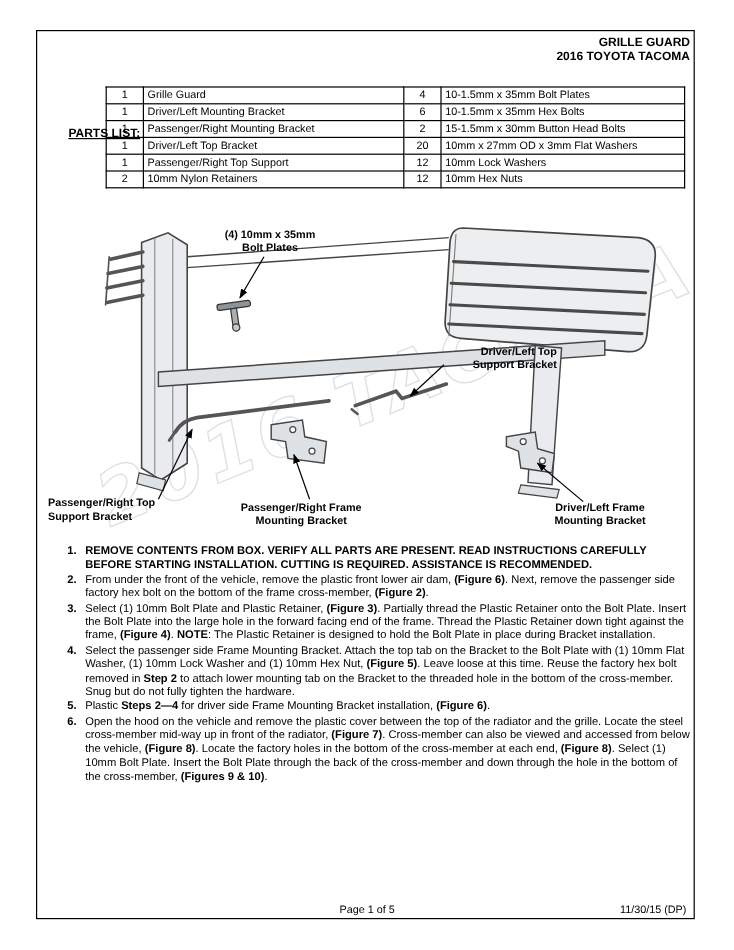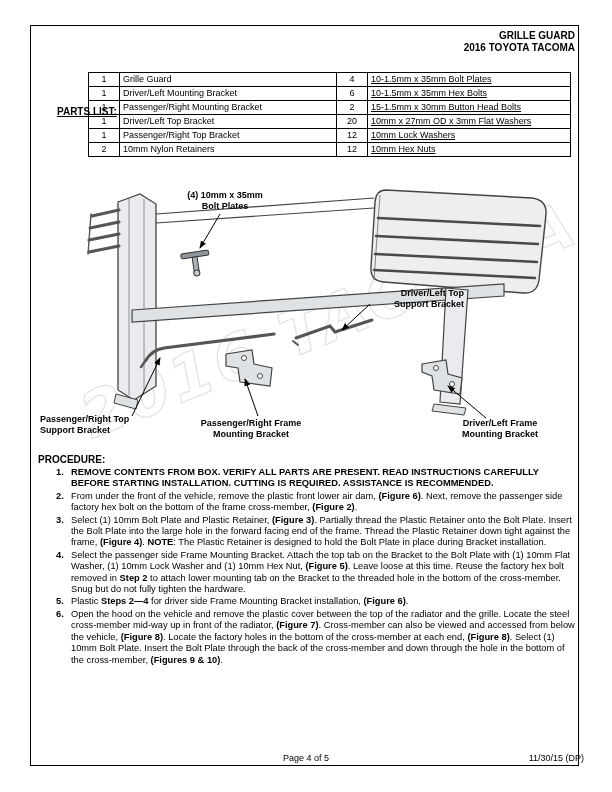--- a/index.html
+++ b/index.html
@@ -4,36 +4,36 @@
 <style>
   html,body{margin:0;padding:0;background:#fff;}
   body{width:612px;height:792px;position:relative;font-family:"Liberation Sans",sans-serif;color:#000;overflow:hidden;}
   .page-border{position:absolute;left:30px;top:25px;width:549px;height:741px;border:1.6px solid #000;box-sizing:border-box;}
   .doc-header{position:absolute;right:37px;top:30px;text-align:right;font-weight:bold;font-size:10px;line-height:12px;}
   .parts-label{position:absolute;left:57px;top:58px;font-weight:bold;font-size:10px;text-decoration:underline;margin-top:48px;}
   table.parts{position:absolute;left:88px;top:72px;border-collapse:collapse;font-size:9px;line-height:11px;}
   table.parts td{border:1px solid #000;padding:0 3px;height:13px;vertical-align:middle;}
   td.qty{width:24px;text-align:center;}
   td.d1{width:210px;}
-  td.d2{width:196px;text-decoration:underline;}
+  td.d2{width:196px;}
   .diagram{position:absolute;left:34px;top:168px;width:544px;height:284px;}
   .diagram svg{position:absolute;left:0;top:0;}
   .callout{position:absolute;font-size:9px;font-weight:bold;line-height:10.5px;text-align:center;}
   .cl-bolt{left:132px;top:22px;width:118px;}
   .cl-drivertop{left:334px;top:120px;width:96px;text-align:right;}
   .cl-passtop{left:6px;top:246px;width:104px;text-align:left;}
   .cl-passframe{left:158px;top:250px;width:118px;}
   .cl-driverframe{left:410px;top:250px;width:112px;text-align:center;}
   .procedure{position:absolute;left:38px;top:454px;width:540px;}
   .proc-label{font-weight:bold;font-size:10px;margin-bottom:2px;}
   .step{display:flex;font-size:9.3px;line-height:11.4px;margin:0 0 1px 18px;}
   .step .num{font-weight:bold;width:15px;flex:0 0 15px;}
   .step .txt{flex:1;}
   .footer-page{position:absolute;left:0;top:753px;width:612px;text-align:center;font-size:9px;}
-  .footer-date{position:absolute;right:28px;top:753px;font-size:9px;}
+  .footer-date{position:absolute;right:40px;top:753px;font-size:9px;}
   .b{font-weight:bold;}
 </style>
 </head>
 <body>
 
 <div class="page-border"></div>
 
 <div class="doc-header">
   <div>GRILLE GUARD</div>
   <div>2016 TOYOTA TACOMA</div>
@@ -62,21 +62,21 @@
       <td class="d2">15-1.5mm x 30mm Button Head Bolts</td>
     </tr>
     <tr>
       <td class="qty">1</td>
       <td class="d1">Driver/Left Top Bracket</td>
       <td class="qty">20</td>
       <td class="d2">10mm x 27mm OD x 3mm Flat Washers</td>
     </tr>
     <tr>
       <td class="qty">1</td>
-      <td class="d1">Passenger/Right Top Bracket</td>
+      <td class="d1">Passenger/Right Top Support</td>
       <td class="qty">12</td>
       <td class="d2">10mm Lock Washers</td>
     </tr>
     <tr>
       <td class="qty">2</td>
       <td class="d1">10mm Nylon Retainers</td>
       <td class="qty">12</td>
       <td class="d2">10mm Hex Nuts</td>
     </tr>
   </tbody>
@@ -184,21 +184,20 @@
     <div>Passenger/Right Frame</div>
     <div>Mounting Bracket</div>
   </div>
   <div class="callout cl-driverframe">
     <div>Driver/Left Frame</div>
     <div>Mounting Bracket</div>
   </div>
 </div>
 
 <div class="procedure">
-  <div class="proc-label">PROCEDURE:</div>
 
   <div class="step">
     <span class="num">1.</span>
     <span class="txt"><span class="b">REMOVE CONTENTS FROM BOX. VERIFY ALL PARTS ARE PRESENT. READ INSTRUCTIONS CAREFULLY BEFORE STARTING INSTALLATION. CUTTING IS REQUIRED. ASSISTANCE IS RECOMMENDED.</span></span>
   </div>
   <div class="step">
     <span class="num">2.</span>
     <span class="txt"><span>From under the front of the vehicle, remove the plastic front lower air dam, </span><span class="b">(Figure 6)</span><span>. Next, remove the passenger side factory hex bolt on the bottom of the frame cross-member, </span><span class="b">(Figure 2)</span><span>.</span></span>
   </div>
   <div class="step">
@@ -212,14 +211,14 @@
   <div class="step">
     <span class="num">5.</span>
     <span class="txt"><span>Plastic </span><span class="b">Steps 2—4</span><span> for driver side Frame Mounting Bracket installation, </span><span class="b">(Figure 6)</span><span>.</span></span>
   </div>
   <div class="step">
     <span class="num">6.</span>
     <span class="txt"><span>Open the hood on the vehicle and remove the plastic cover between the top of the radiator and the grille. Locate the steel cross-member mid-way up in front of the radiator, </span><span class="b">(Figure 7)</span><span>. Cross-member can also be viewed and accessed from below the vehicle, </span><span class="b">(Figure 8)</span><span>. Locate the factory holes in the bottom of the cross-member at each end, </span><span class="b">(Figure 8)</span><span>. Select (1) 10mm Bolt Plate. Insert the Bolt Plate through the back of the cross-member and down through the hole in the bottom of the cross-member, </span><span class="b">(Figures 9 &amp; 10)</span><span>.</span></span>
   </div>
 </div>
 
-<div class="footer-page">Page 4 of 5</div>
+<div class="footer-page">Page 1 of 5</div>
 <div class="footer-date">11/30/15 (DP)</div>
 
 </body></html>

